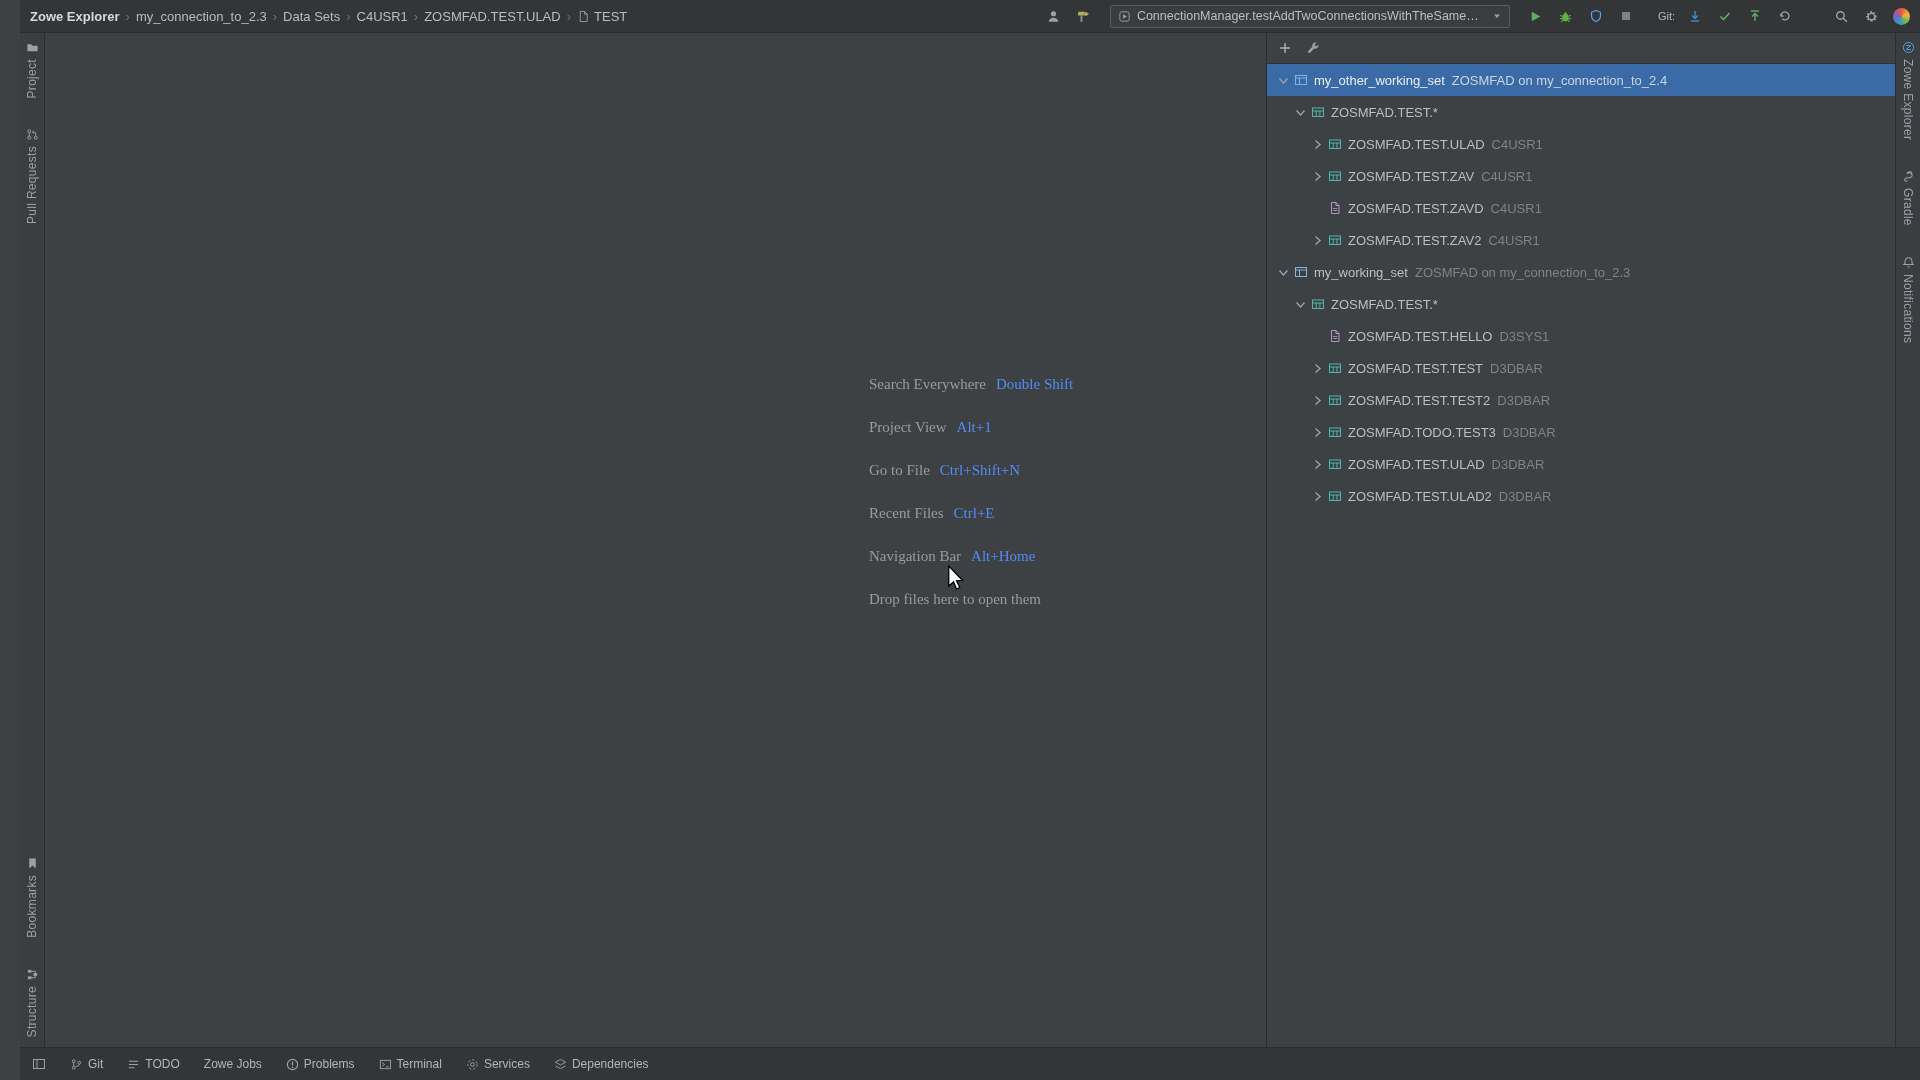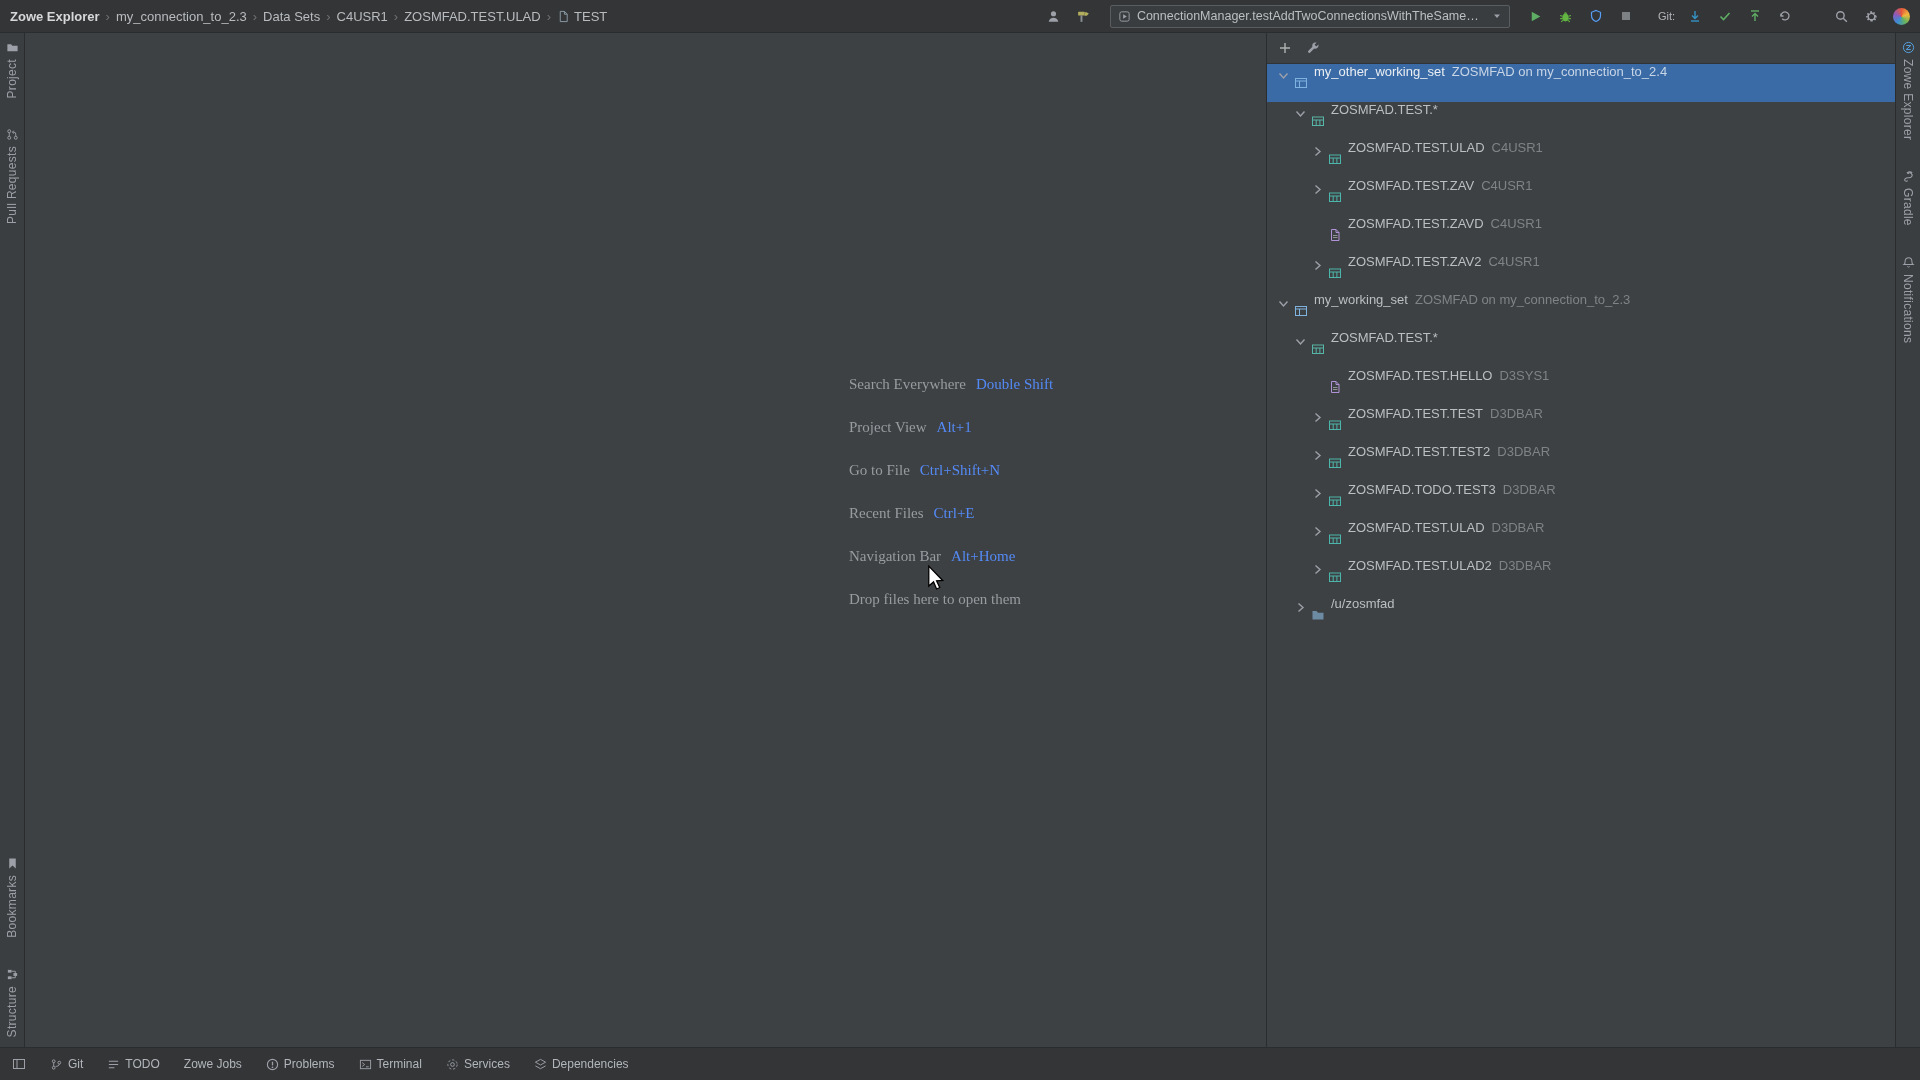--- a/index.html
+++ b/index.html
@@ -1,18 +1,18 @@
 <!DOCTYPE html>
 <html><head>
 <meta charset="utf-8">
 <style>
   * { margin:0; padding:0; box-sizing:border-box; }
   html,body { width:1920px; height:1080px; overflow:hidden; }
   body { font-family:"Liberation Sans", sans-serif; background:#3e4143; color:#bbbec1; }
-  .app { width:1920px; height:1080px; display:flex; flex-direction:column; }
+  .app { width:1920px; height:1080px; display:flex; flex-direction:column;padding-left:20px; }
 
   
   .topbar { height:33px; background:#333537; border-bottom:1px solid #2a2c2e;
             display:flex; align-items:center; justify-content:space-between; padding:0 10px; flex:0 0 auto; }
   .breadcrumbs { display:flex; align-items:center; gap:5px; font-size:13px; white-space:nowrap; }
   .bc-item { color:#b9bcbf; display:flex; align-items:center; gap:4px; cursor:default; }
   .bc-item.first { color:#d6d8da; font-weight:bold; }
   .bc-sep { color:#6e7175; font-size:13px; padding:0 1px; }
   .tb-right { display:flex; align-items:center; gap:6px; }
   .tbtn { width:24px; height:24px; display:flex; align-items:center; justify-content:center; border-radius:3px; }
@@ -48,21 +48,21 @@
                  display:flex; flex-direction:column; flex:0 0 auto; }
   .tw-header { height:30px; display:flex; align-items:center; gap:16px; padding:0 10px; font-size:13px; flex:0 0 auto; }
   .tw-title { color:#bcbfc2; }
   .tw-tabs { display:flex; align-items:center; gap:18px; }
   .tw-tab { color:#9da0a8; padding:3px 6px; border-radius:2px; cursor:default; }
   .tw-tab.selected { color:#e2e4e6; background:#47494b; }
   .tw-actions { margin-left:auto; display:flex; align-items:center; gap:12px; }
   .tw-toolbar { height:31px; border-bottom:1px solid #313335; display:flex; align-items:center; gap:14px;
                 padding:0 11px; flex:0 0 auto; }
   .tree { flex:1; overflow:hidden; font-size:13px; }
-  .tree-row { height:38px; display:flex; white-space:nowrap; cursor:default; }
+  .tree-row { height:32px; display:flex; align-items:center; white-space:nowrap; cursor:default; }
   .tree-row.selected { background:#3a6ba6; }
   .tree-row .lbl { color:#bcbfc2; }
   .tree-row.selected .lbl { color:#eaeef3; }
   .tree-row .sec { color:#7f8387; margin-left:7px; }
   .tree-row.selected .sec { color:#c8d5e6; }
   .chev { width:17px; height:22px; display:flex; align-items:center; justify-content:center; flex:0 0 auto; }
   .chev.expanded svg { transform:rotate(90deg); }
   .tree-row .icon { width:18px; display:flex; align-items:center; justify-content:center; margin-right:4px; flex:0 0 auto; }
 
   
@@ -512,33 +512,20 @@
             <span class="icon">
               <svg width="14" height="14" viewBox="0 0 14 14">
                 <rect x="1.5" y="3" width="11" height="8.5" fill="none" stroke="#4db6ac"></rect>
                 <line x1="1.5" y1="6" x2="12.5" y2="6" stroke="#4db6ac"></line>
                 <line x1="5.2" y1="6" x2="5.2" y2="11.5" stroke="#4db6ac"></line>
                 <line x1="8.9" y1="6" x2="8.9" y2="11.5" stroke="#4db6ac"></line>
               </svg>
             </span>
             <span class="lbl">ZOSMFAD.TEST.ULAD2</span>
             <span class="sec">D3DBAR</span>
-          </div>
-          <div class="tree-row" style="padding-left:25px">
-            <span class="chev collapsed">
-              <svg width="11" height="11" viewBox="0 0 11 11">
-                <path d="M3.5 1.5 L8 5.5 L3.5 9.5" fill="none" stroke="#9da0a8" stroke-width="1.4"></path>
-              </svg>
-            </span>
-            <span class="icon">
-              <svg width="14" height="14" viewBox="0 0 14 14">
-                <path d="M1.5 3 h4 l1.5 1.8 h5.5 v6.7 h-11 z" fill="#6d8aa3"></path>
-              </svg>
-            </span>
-            <span class="lbl">/u/zosmfad</span>
           </div>
         </div>
     </section>
 
     <aside class="stripe right">
       <div class="stripe-group">
           <div class="stripe-item">
             <span class="icon">
               <svg width="13" height="13" viewBox="0 0 14 14">
                 <circle cx="7" cy="7" r="5.5" fill="none" stroke="#58a6e8"></circle>

